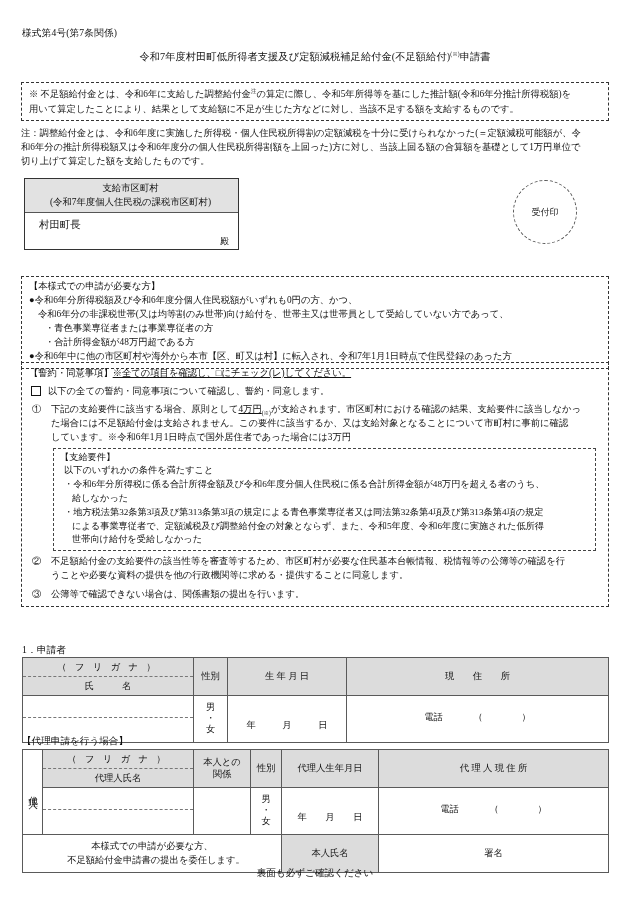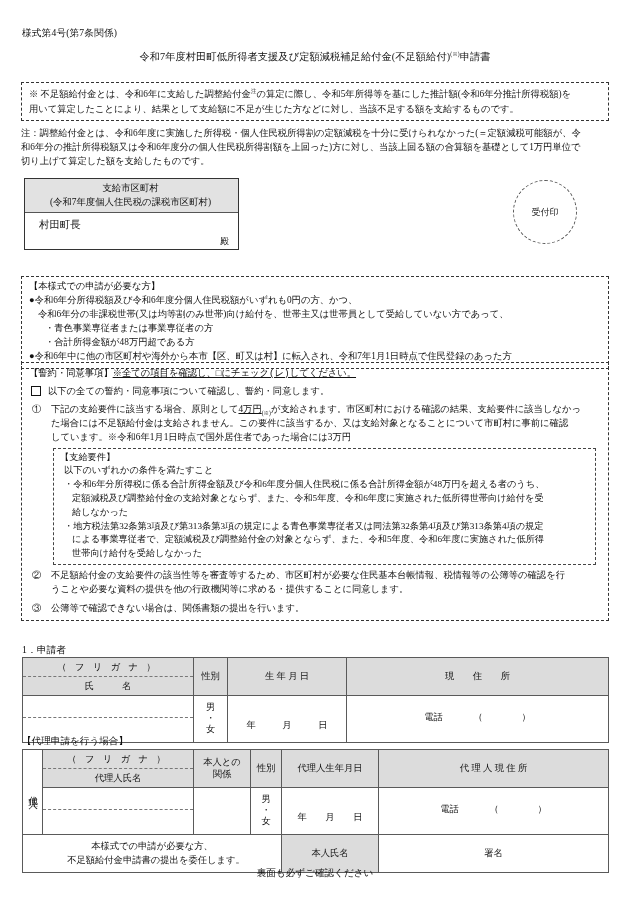--- a/index.html
+++ b/index.html
@@ -160,21 +160,21 @@
     position: absolute;
     left: 21px;
     top: 362px;
     width: 588px;
     border: 1px dashed #333;
     box-sizing: border-box;
     padding: 4px 6px 4px 7px;
     font-size: 9.3px;
     line-height: 1.5;
   }
-  .pledge-title { margin: 0 0 3px 0; font-family: Liberation Mono, monospace; }
+  .pledge-title { margin: 0 0 3px 0; }
   .check-line {
     display: flex;
     align-items: flex-start;
     margin: 4px 0 4px 2px;
   }
   .checkbox {
     width: 8px;
     height: 8px;
     border: 1.4px solid #111;
     margin-right: 7px;
@@ -356,21 +356,20 @@
       <div class="num-mark mid">①</div>
       <div class="num-body">
         <p><span>下記の支給要件に該当する場合、原則として</span><span class="u">4万円</span><span class="sub-note">(※)</span><span>が支給されます。市区町村における確認の結果、支給要件に該当しなかっ</span></p>
         <p>た場合には不足額給付金は支給されません。この要件に該当するか、又は支給対象となることについて市町村に事前に確認</p>
         <p>しています。※令和6年1月1日時点で国外居住者であった場合には3万円</p>
 
         <div class="req-box">
           <p>【支給要件】</p>
           <p class="b1">以下のいずれかの条件を満たすこと</p>
           <p class="b1">・令和6年分所得税に係る合計所得金額及び令和6年度分個人住民税に係る合計所得金額が48万円を超える者のうち、</p>
-          <p class="b1c">定額減税及び調整給付金の支給対象とならず、また、令和5年度、令和6年度に実施された低所得世帯向け給付を受</p>
           <p class="b1c">給しなかった</p>
           <p class="b1">・地方税法第32条第3項及び第313条第3項の規定による青色事業専従者又は同法第32条第4項及び第313条第4項の規定</p>
           <p class="b1c">による事業専従者で、定額減税及び調整給付金の対象とならず、また、令和5年度、令和6年度に実施された低所得</p>
           <p class="b1c">世帯向け給付を受給しなかった</p>
         </div>
       </div>
     </div>
 
     <div class="num-item">
       <div class="num-mark mid">②</div>

